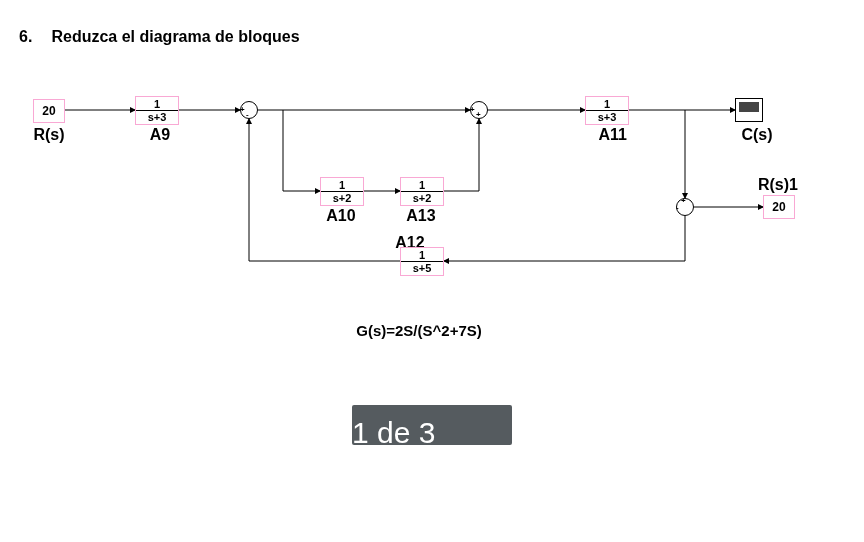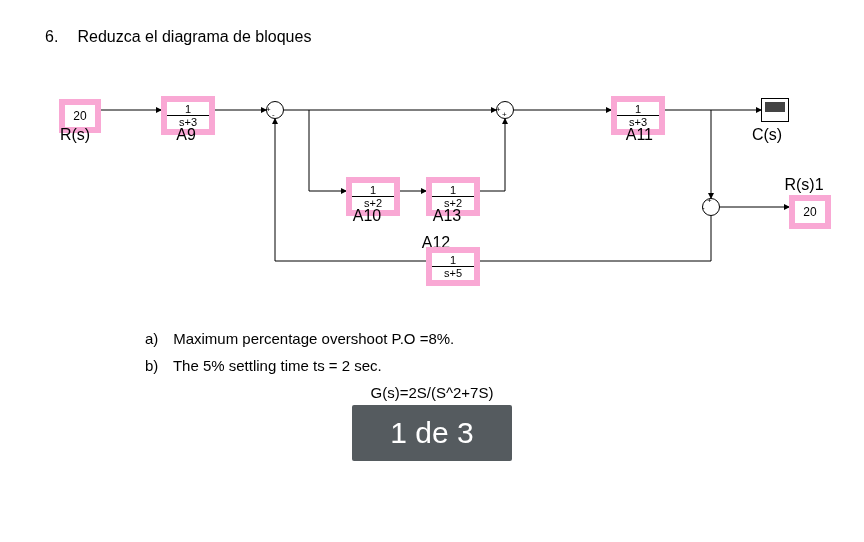--- a/index.html
+++ b/index.html
@@ -6,35 +6,36 @@
     margin: 0;
     padding: 0;
     font-family: Arial, sans-serif;
     background: #fff;
     width: 864px;
     height: 542px;
     position: relative;
     overflow: hidden;
   }
   .page {
-    padding: 28px 45px 0 45px;
+    padding: 28px 45px 0 19px;
+    font-weight: bold;
   }
   .question-line {
     font-size: 16px;
     margin-bottom: 30px;
   }
   .q-num { display: inline-block; width: 28px; }
   .diagram {
     position: relative;
     height: 240px;
     margin-left: 6px;
   }
   .blk {
     position: absolute;
-    border: 6px solid #f9a8d4;
+    border: 1px solid #f9a8d4;
     background: #fff;
     text-align: center;
     font-size: 11px;
   }
   .tf { width: 42px; }
   .tf .num { border-bottom: 1px solid #000; padding: 1px 0 0 0; line-height: 12px; }
   .tf .den { padding: 0 0 1px 0; line-height: 12px; }
   .const { width: 30px; height: 22px; line-height: 22px; font-size: 12px; }
   .lbl {
     position: absolute;
@@ -89,25 +90,25 @@
     margin: 14px 0 0 100px;
     font-size: 15px;
   }
   .sublist div { margin-bottom: 10px; }
   .sub-letter { display:inline-block; width:24px; }
   .eq { text-align:center; font-size:15px; margin-top:6px; }
 
   .overlay {
     position: absolute;
     left: 352px; top: 405px;
-    width: 160px; height: 56px;
+    width: 160px; height: 40px;
     background: #555b5f;
     color: #fff;
     font-size: 30px;
-    text-align: center;
+    text-align: left;
     line-height: 56px;
     border-radius: 2px;
   }
 </style>
 </head>
 <body>
 
 <div class="page">
   <div class="question-line">
     <span class="q-num">6.</span>
@@ -176,36 +177,26 @@
     </div>
     <div class="lbl" style="left:560px; top:50px; width:42px;text-align:right;">A11</div>
 
     <div class="lbl" style="left:364px; top:158px; width:42px;">A12</div>
     <div class="blk tf" style="left:375px; top:171px;">
       <div class="num">1</div>
       <div class="den">s+5</div>
     </div>
 
     <div class="scope" style="left:710px; top:22px;"></div>
-    <div class="lbl" style="left:698px; top:50px; width:36px;">C(s)</div>
+    <div class="lbl" style="left:714px; top:50px; width:36px;">C(s)</div>
 
     <div class="lbl" style="left:730px; top:100px; width:46px;">R(s)1</div>
     <div class="blk const" style="left:738px; top:119px;">
       <span>20</span>
     </div>
   </div>
 
 
-  <div class="sublist">
-    <div>
-      <span class="sub-letter">a)</span>
-      <span>Maximum percentage overshoot P.O =8%.</span>
-    </div>
-    <div>
-      <span class="sub-letter">b)</span>
-      <span>The 5% settling time ts = 2 sec.</span>
-    </div>
-  </div>
 
   <div class="eq">G(s)=2S/(S^2+7S)</div>
 </div>
 
 <div class="overlay">1 de 3</div>
 
 </body></html>

